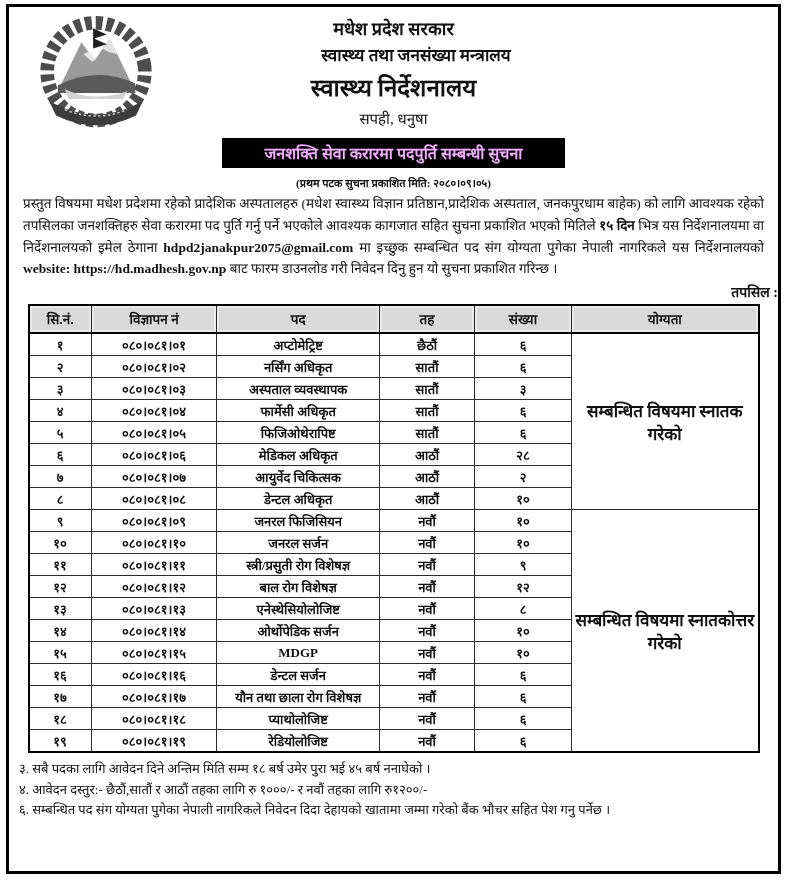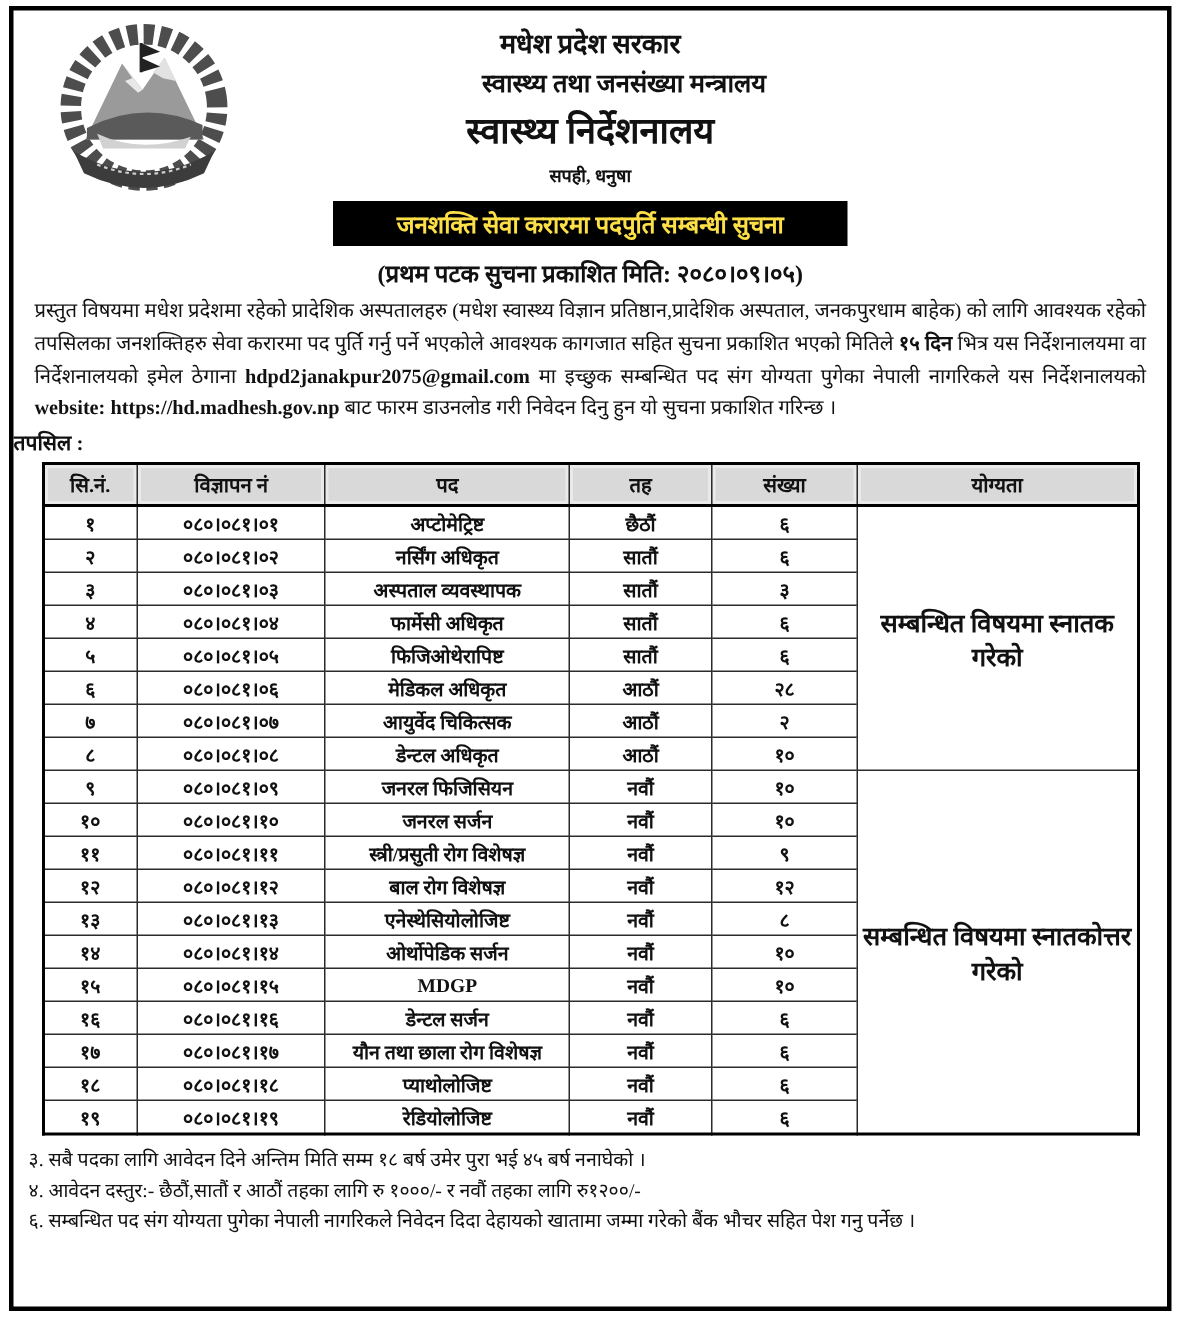--- a/index.html
+++ b/index.html
@@ -5,28 +5,28 @@
   html,body{margin:0;padding:0;background:#ffffff;}
   body{width:787px;height:881px;position:relative;
        font-family:"Liberation Serif","DejaVu Serif",serif;color:#111;}
   .frame{position:absolute;left:6px;top:4px;right:6px;bottom:7px;
          border:3px solid #000;background:#fff;overflow:hidden;}
   .emblem{position:absolute;left:28px;top:8px;}
   .hdr{ text-align:center;padding-top:10px;line-height:1.35;}
   .hdr .gov{font-size:18px;font-weight:bold;}
   .hdr .ministry{font-size:17px;font-weight:bold;margin-top:4px;padding-left:45px;}
   .hdr .directorate{font-size:24px;font-weight:bold;margin-top:4px;}
-  .hdr .location{font-size:12px;font-weight:bold;margin-top:4px;}
+  .hdr .location{font-size:15px;font-weight:normal;margin-top:4px;}
   .banner-wrap{text-align:center;margin-top:9px;}
-  .banner{display:inline-block;background:#000;color:#fde047;font-weight:bold;
+  .banner{display:inline-block;background:#000;color:#f0abfc;font-weight:bold;
           font-size:16px;padding:4px 42px;}
-  .pubdate{text-align:center;font-weight:bold;font-size:16px;margin-top:7px;}
+  .pubdate{text-align:center;font-weight:bold;font-size:11px;margin-top:7px;}
   .intro{font-size:13.5px;text-align:justify;padding:3px 14px 0 14px;line-height:1.62;}
   .intro .b{font-weight:bold;}
-  .tapasil{text-align:left;font-weight:bold;font-size:14px;margin:2px 0 3px 0;}
+  .tapasil{text-align:right;font-weight:bold;font-size:14px;margin:2px 0 3px 0;}
   table.vac{border-collapse:collapse;width:732px;margin:0 auto;table-layout:fixed;}
   table.vac th{background:#d9d9d9;border:1px solid #2b2b2b;font-size:13.5px;
                font-weight:bold;padding:4px 2px;box-shadow:inset 0 0 0 2px rgba(255,255,255,.45);}
   table.vac td{border:1px solid #2b2b2b;font-size:13px;text-align:center;
                padding:1.5px 2px;font-weight:600;}
   table.vac{border:2px solid #000;}
   table.vac thead tr{border-bottom:2px solid #000;}
   table.vac td.qual{font-weight:600;font-size:17px;}
   .notes{padding:6px 10px 0 10px;font-size:13px;line-height:1.56;}
   .note-line{white-space:nowrap;}

